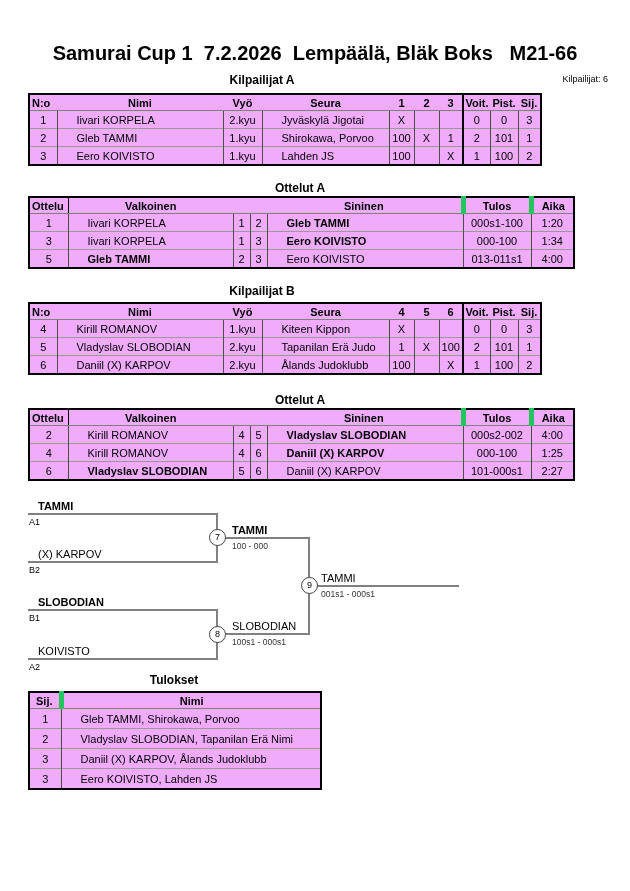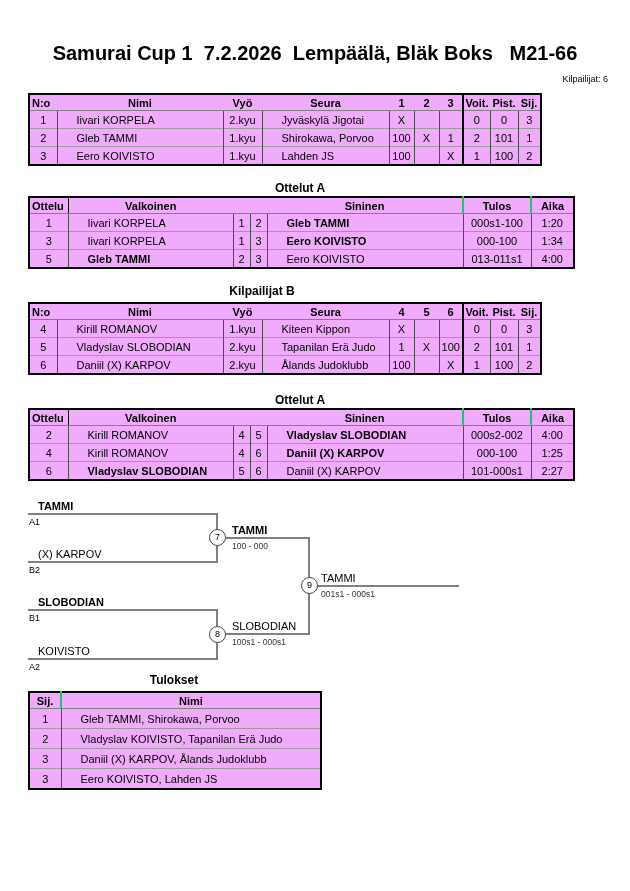--- a/index.html
+++ b/index.html
@@ -21,21 +21,21 @@
   th { font-weight:bold; height:15px; padding:0; text-align:center;
        border-bottom:1px solid #808080; overflow:hidden; white-space:nowrap; }
   td { height:17px; padding:0; border-top:1px solid #9a9a9a;
        border-left:1px solid #4d4d4d; overflow:hidden; white-space:nowrap; }
   td:first-child { border-left:none; }
   td.c { text-align:center; }
   td.pad { padding:0 19px; }
   th.l { text-align:left; padding-left:2px; }
   .thick { border-left:2px solid #000 !important; }
   th.hv { border-left:1px solid #000; }
-  th.hl { border-left:2px solid #22c55e;margin-top:29px; }
+  th.hl { border-left:5px solid #22c55e;margin-top:29px; }
   .w { font-weight:bold; }
   .rtable td { height:19px; }
 
   
   .bl, .blv { position:absolute; background:#808080; }
   .bl  { height:2px; }
   .blv { width:2px; }
   .bname { position:absolute; font-size:11px; white-space:nowrap; }
   .bseed { position:absolute; font-size:9px; white-space:nowrap; }
   .bscore { position:absolute; font-size:8.5px; color:#333; white-space:nowrap; }
@@ -44,20 +44,21 @@
     border-radius:50%; background:#fff; font-size:9px; line-height:15px;
     text-align:center; z-index:2;
   }
 </style>
 </head>
 <body>
 
 <div class="page">
 
   <div class="title">Samurai Cup 1  7.2.2026  Lempäälä, Bläk Boks   M21-66</div>
+  <div class="sec" style="top:73px; left:0; width:524px;">Kilpailijat A</div>
   <div class="participants">Kilpailijat: 6</div>
 
   <table style="top:93px; left:28px; width:512px;">
     <colgroup>
         <col style="width:28px">
         <col style="width:166px">
         <col style="width:39px">
         <col style="width:127px">
         <col style="width:25px">
         <col style="width:25px">
@@ -346,21 +347,21 @@
         <th class="hl">Nimi</th>
       </tr>
     </thead>
     <tbody>
       <tr>
         <td class="c">1</td>
         <td class="pad">Gleb TAMMI, Shirokawa, Porvoo</td>
       </tr>
       <tr>
         <td class="c">2</td>
-        <td class="pad">Vladyslav KOIVISTO, Tapanilan Erä Judo</td>
+        <td class="pad">Vladyslav SLOBODIAN, Tapanilan Erä Nimi</td>
       </tr>
       <tr>
         <td class="c">3</td>
         <td class="pad">Daniil (X) KARPOV, Ålands Judoklubb</td>
       </tr>
       <tr>
         <td class="c">3</td>
         <td class="pad">Eero KOIVISTO, Lahden JS</td>
       </tr>
     </tbody>

